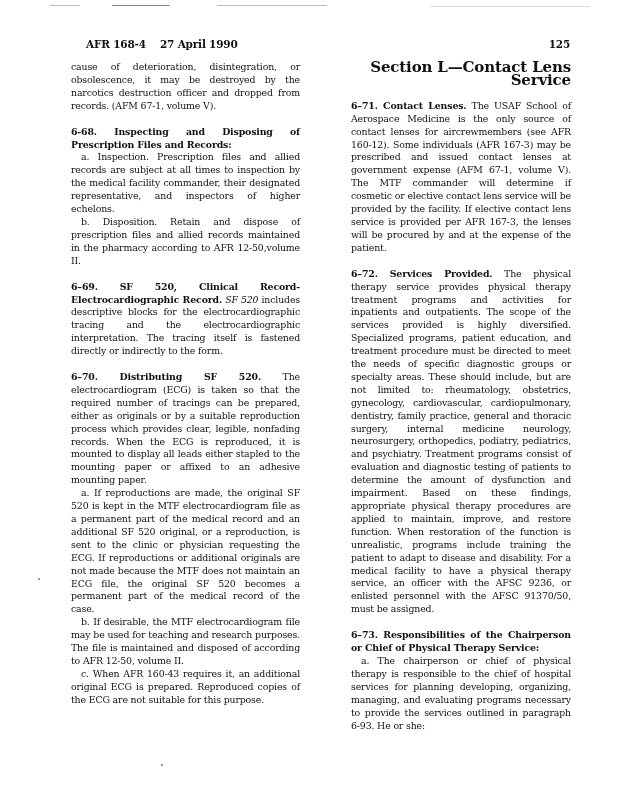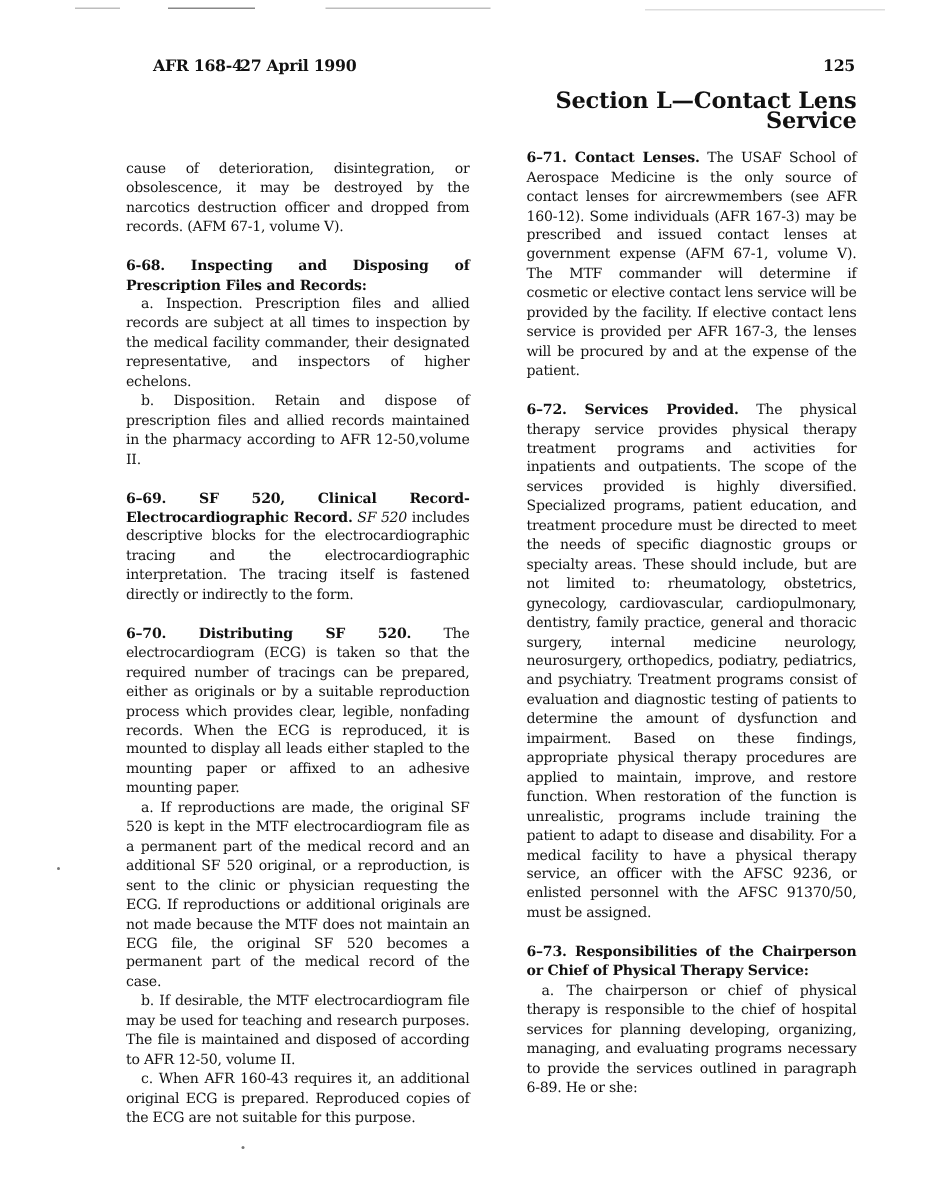--- a/index.html
+++ b/index.html
@@ -23,33 +23,33 @@
     .header {
       position: absolute;
       top: 38px;
       left: 86px;
       width: 484px;
       height: 16px;
       font-weight: bold;
       font-size: 10.5px;
       letter-spacing: -0.2px;
     }
-    .header .docid { position: absolute; left: 16px; top: 0; }
+    .header .docid { position: absolute; left: 0; top: 0; }
     .header .date { position: absolute; left: 74px; top: 0; }
     .header .pageno { position: absolute; right: 0; top: 0; }
 
     .column {
       position: absolute;
       top: 61px;
       font-size: 9.4px;
       line-height: 12.9px;
       text-align: justify;
       letter-spacing: -0.15px;
     }
-    .col-left { left: 84px; width: 229px; margin-top: 46px; }
+    .col-left { left: 71px; width: 229px; }
     .col-right { left: 351px; width: 220px; }
 
     .block { margin: 0 0 13px 0; }
     .para { margin: 0; }
     .indent { text-indent: 10px; }
     .section-heading {
       font-weight: bold;
       font-size: 15px;
       margin: 0 0 13px 0;
       text-align: right;
@@ -122,18 +122,18 @@
 
   <div class="block">
     <p class="para">
       <span class="bold">6–72. Services Provided.</span>
       <span>The physical therapy service provides physical therapy treatment programs and activities for inpatients and outpatients. The scope of the services provided is highly diversified. Specialized programs, patient education, and treatment procedure must be directed to meet the needs of specific diagnostic groups or specialty areas. These should include, but are not limited to: rheumatology, obstetrics, gynecology, cardiovascular, cardiopulmonary, dentistry, family practice, general and thoracic surgery, internal medicine neurology, neurosurgery, orthopedics, podiatry, pediatrics, and psychiatry. Treatment programs consist of evaluation and diagnostic testing of patients to determine the amount of dysfunction and impairment. Based on these findings, appropriate physical therapy procedures are applied to maintain, improve, and restore function. When restoration of the function is unrealistic, programs include training the patient to adapt to disease and disability. For a medical facility to have a physical therapy service, an officer with the AFSC 9236, or enlisted personnel with the AFSC 91370/50, must be assigned.</span>
     </p>
   </div>
 
   <div class="block">
     <p class="para bold">6–73. Responsibilities of the Chairperson or Chief of Physical Therapy Service:</p>
-    <p class="para indent">a. The chairperson or chief of physical therapy is responsible to the chief of hospital services for planning developing, organizing, managing, and evaluating programs necessary to provide the services outlined in paragraph 6-89. He or she:</p>
+    <p class="para indent">a. The chairperson or chief of physical therapy is responsible to the chief of hospital services for planning developing, organizing, managing, and evaluating programs necessary to provide the services outlined in paragraph 6-93. He or she:</p>
   </div>
 </div>
 
 <div class="stray-dot" style="left:38px;top:578px;"></div>
 <div class="stray-dot" style="left:161px;top:764px;"></div>
 
 </body></html>

